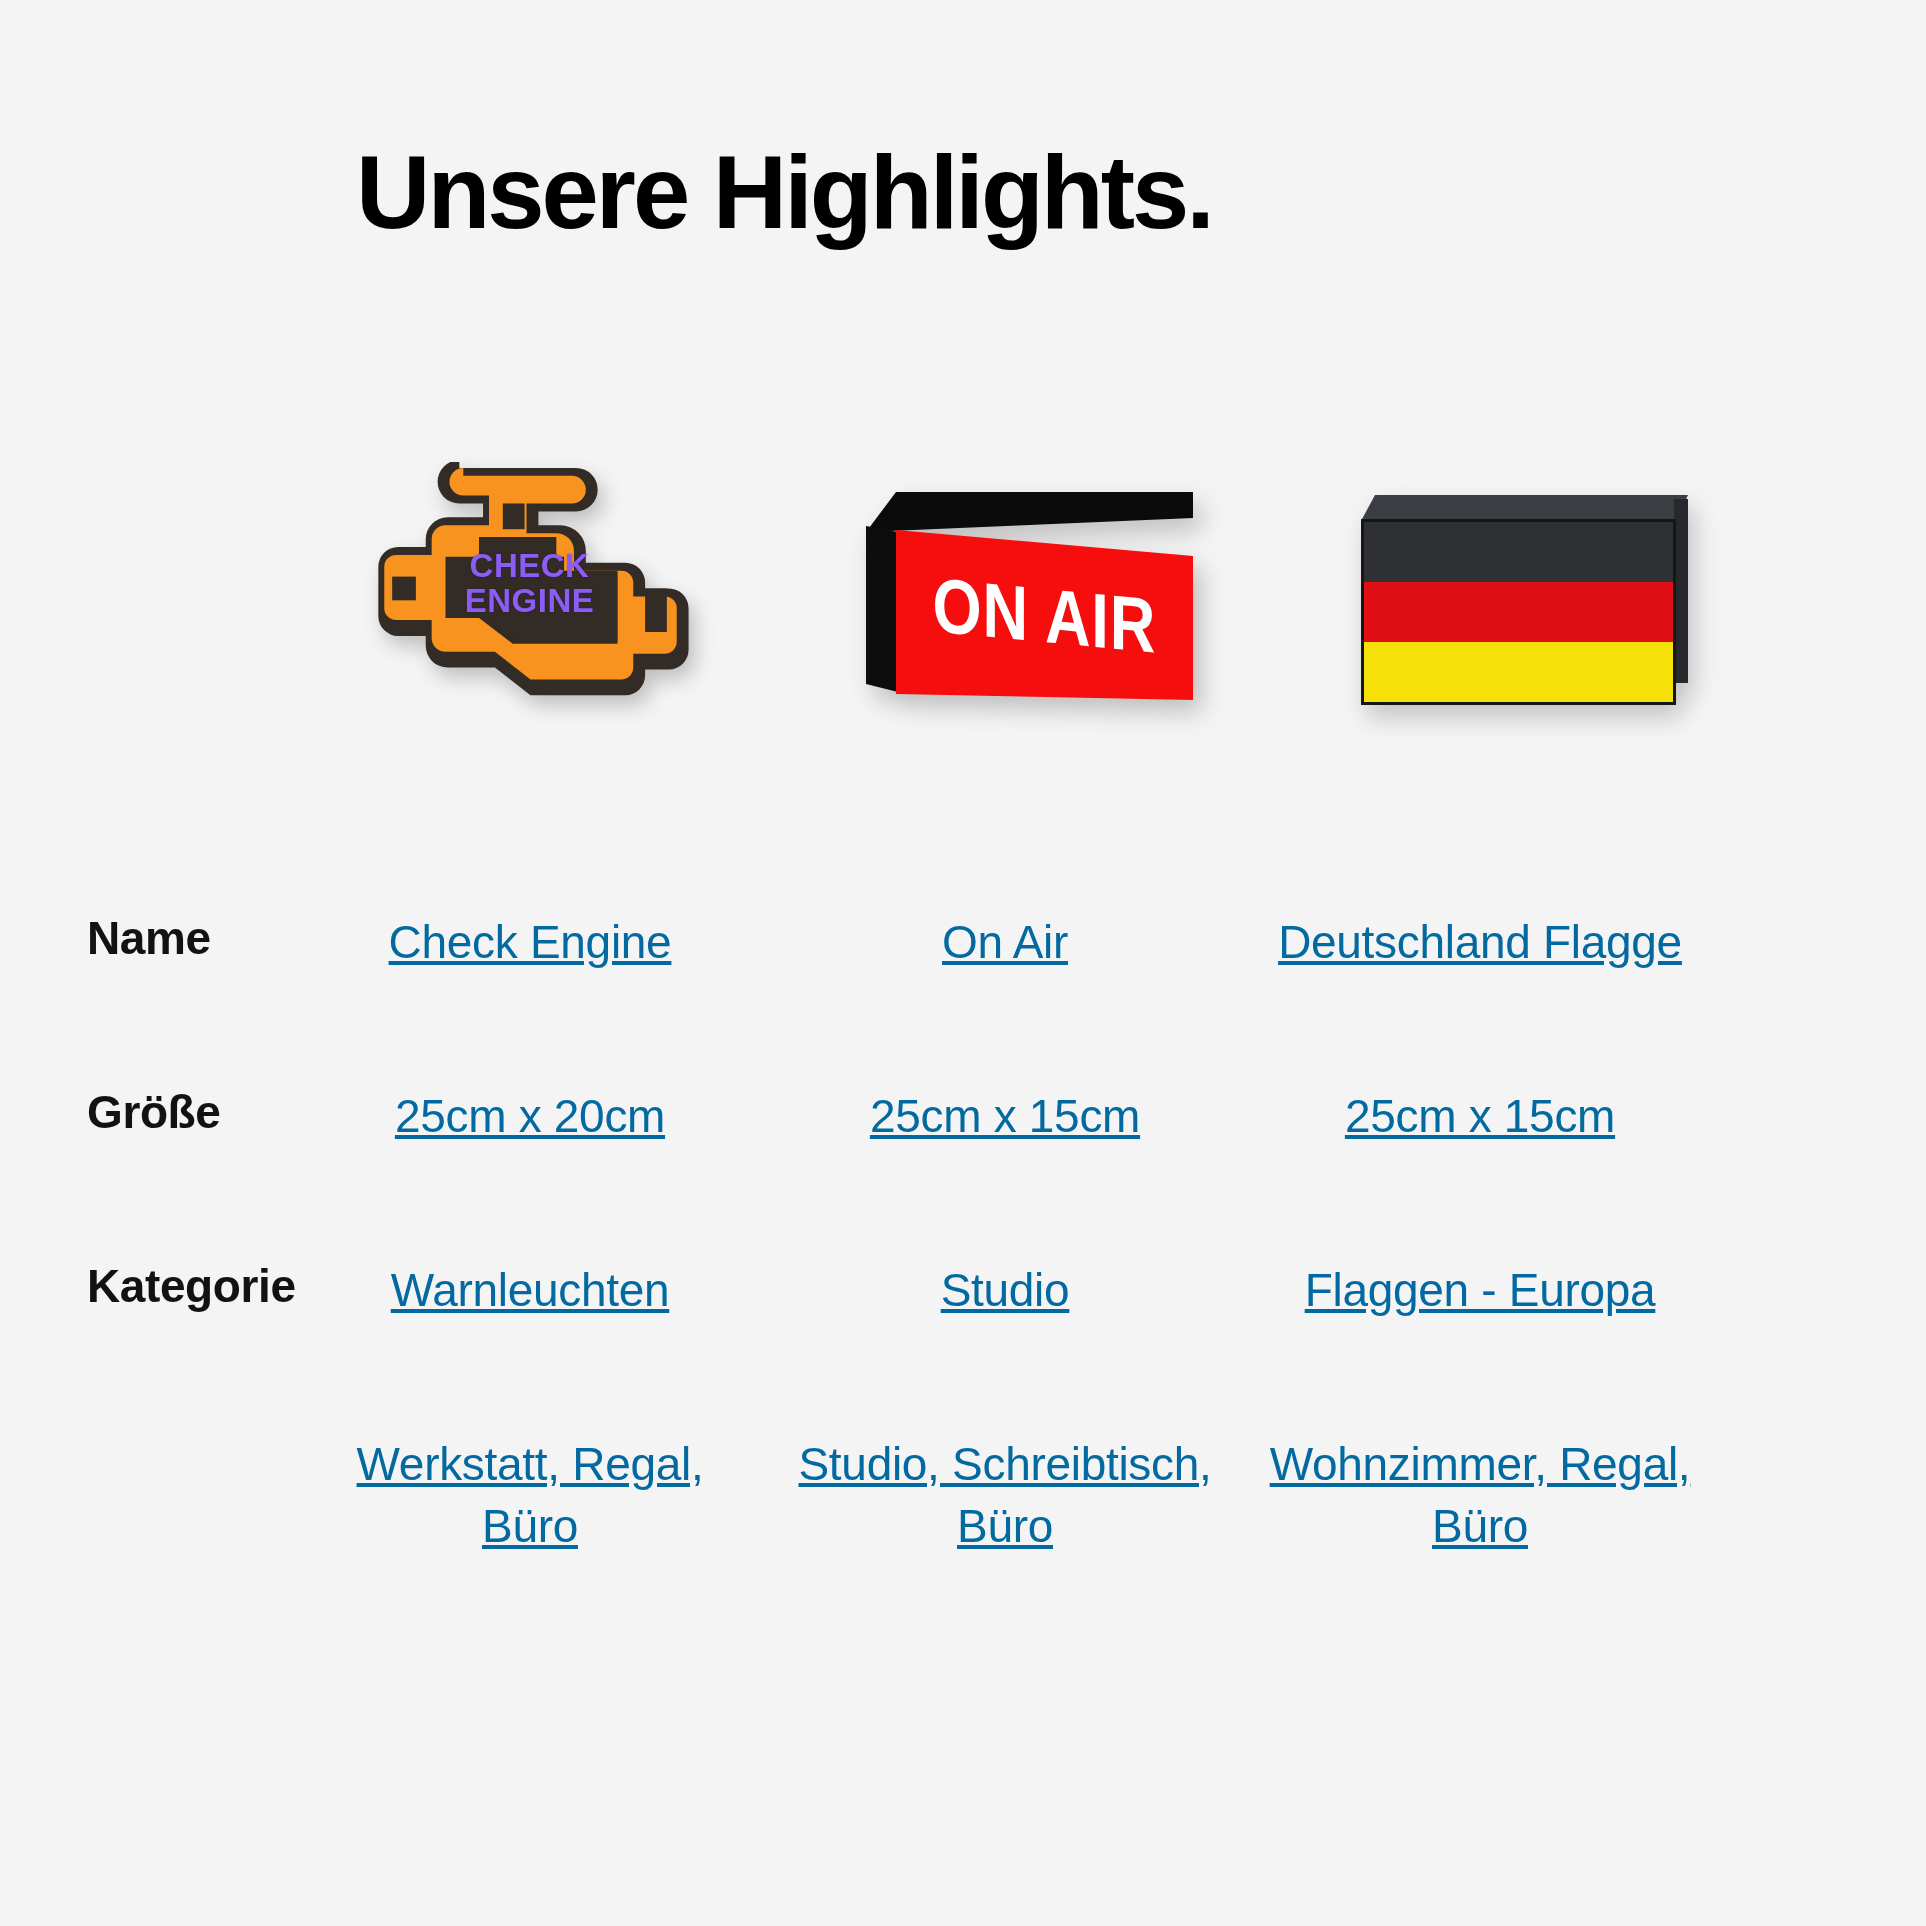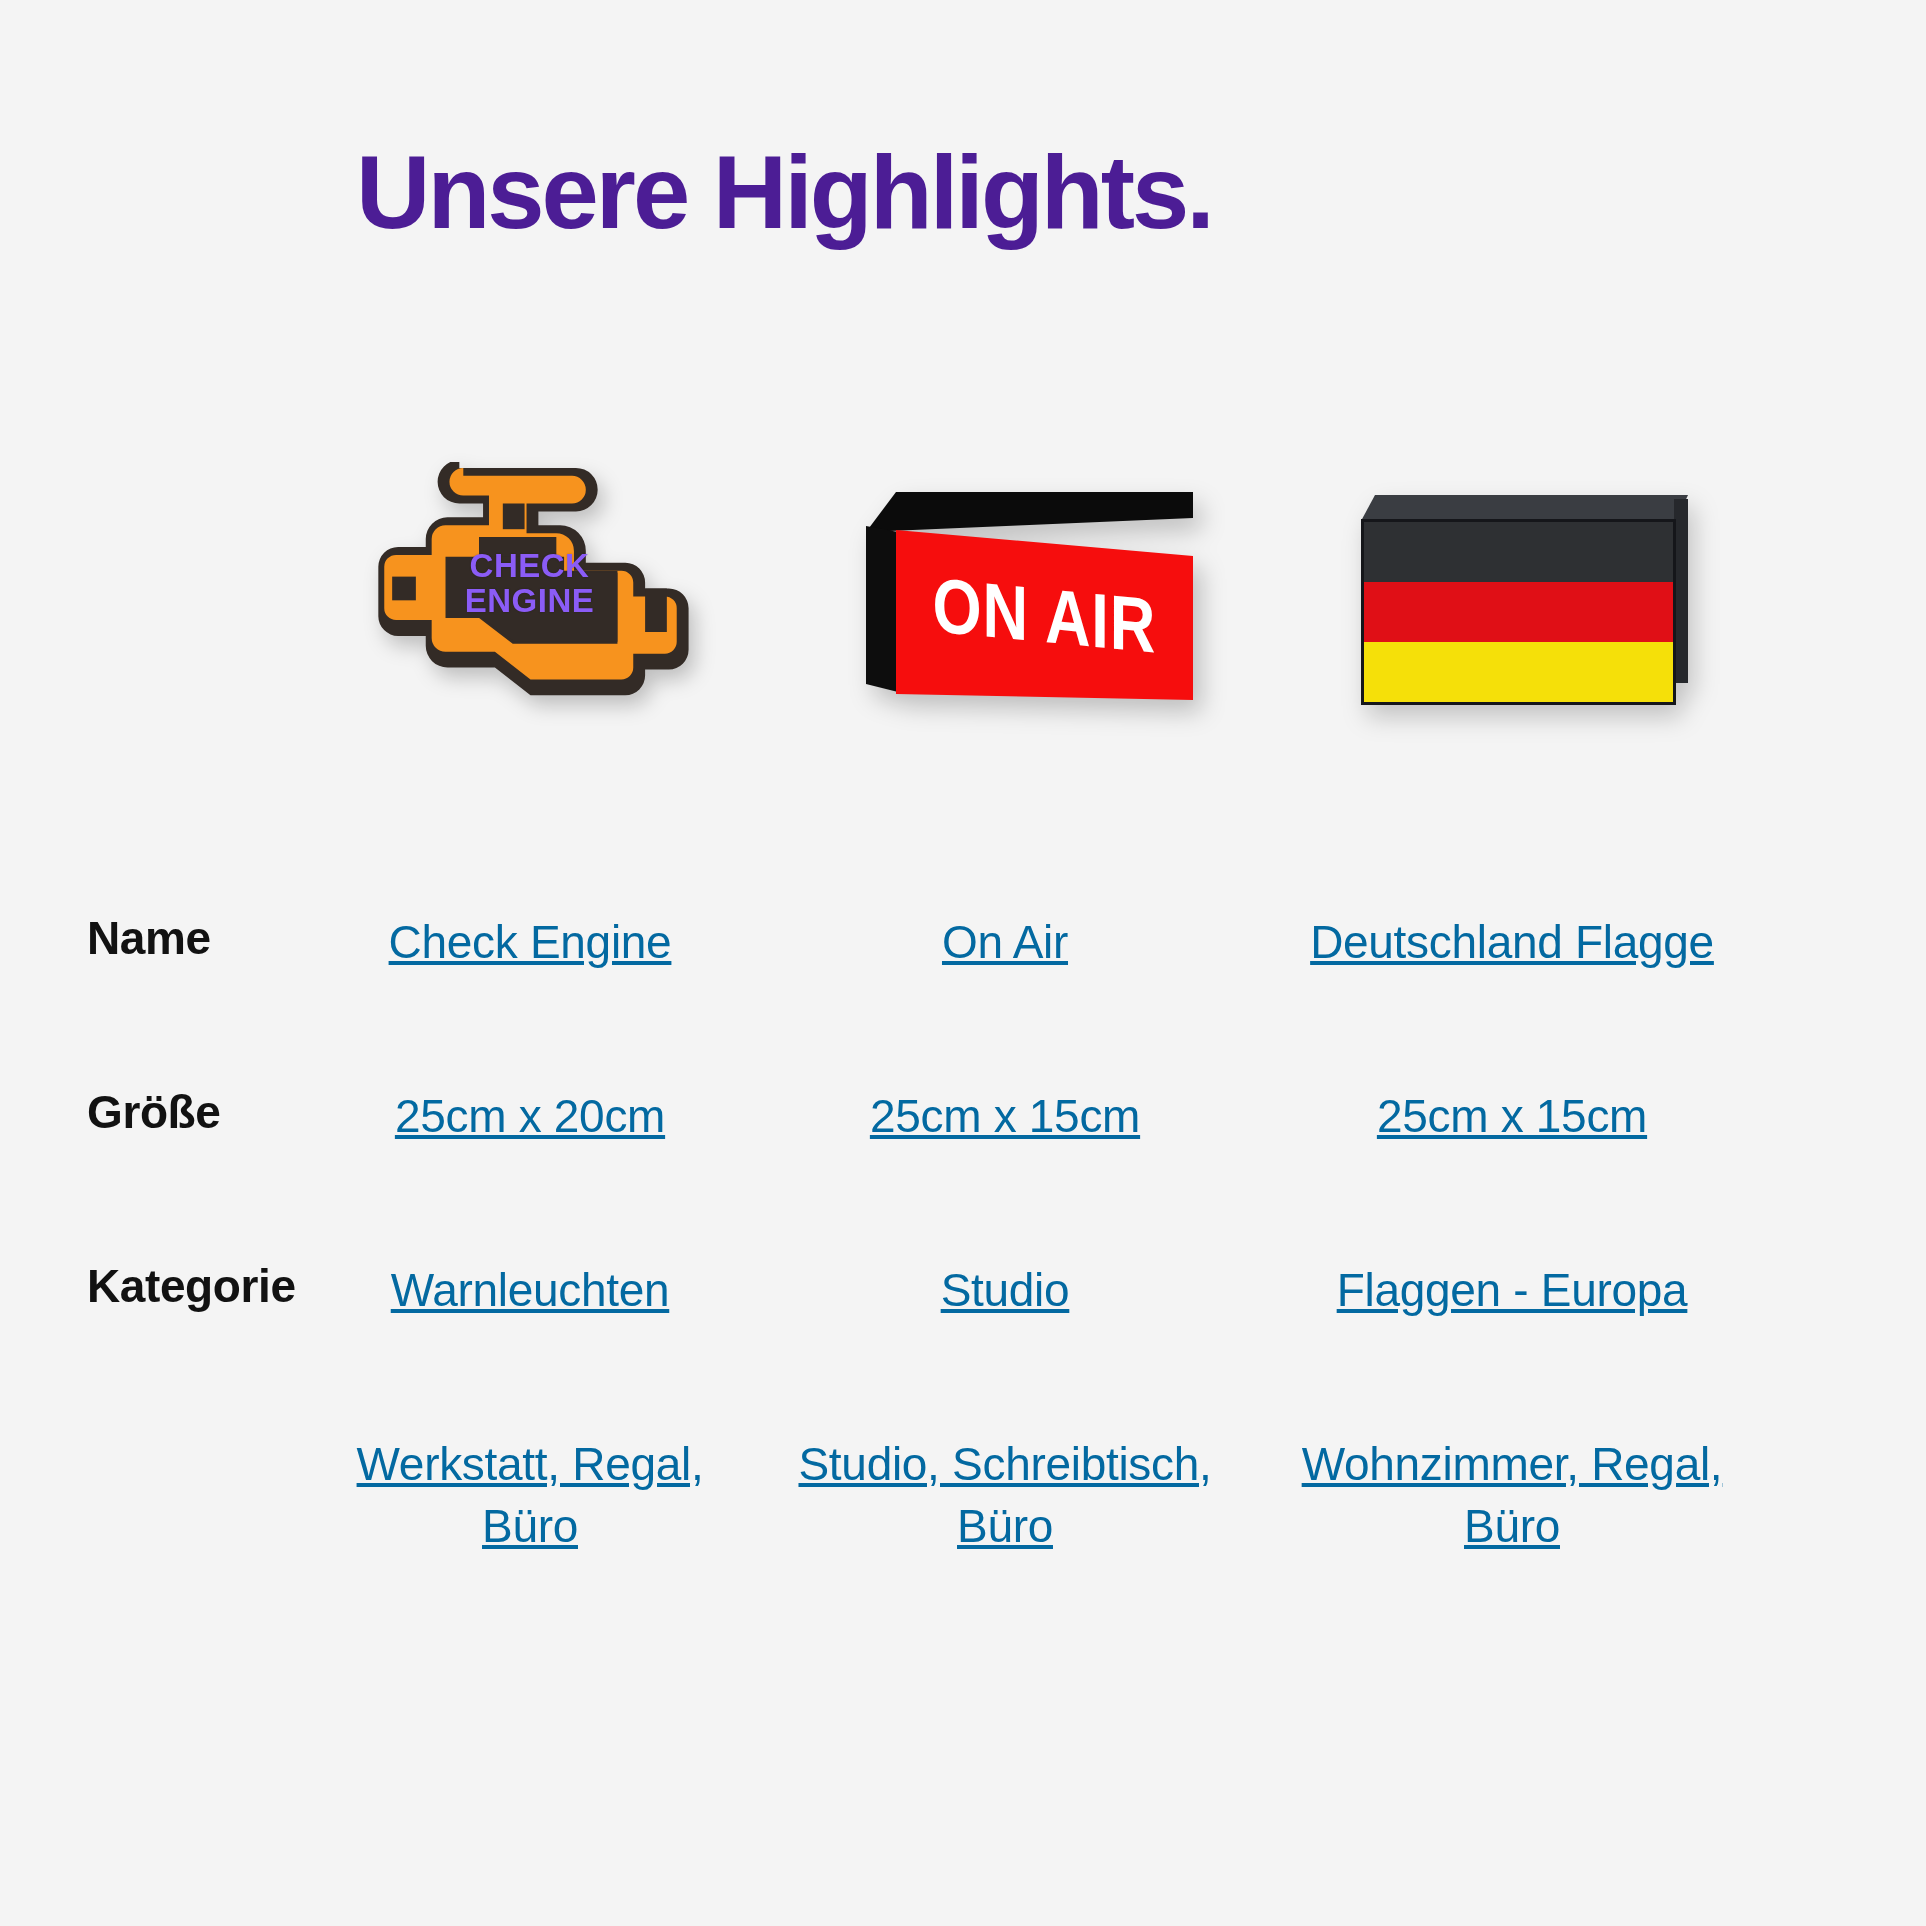--- a/index.html
+++ b/index.html
@@ -13,21 +13,21 @@
   }
 
   
   .page-title{
     position:absolute;
     left:356px; top:139px;
     font-size:103px;
     font-weight:700;
     letter-spacing:-3px;
     line-height:1.05;
-    color:#4c1d95;
+    color:#000000;
     white-space:nowrap;
   }
 
   
   .product-row{
     position:absolute;
     left:0; top:426px;
     width:1927px; height:297px;
   }
   .product-cell{
@@ -160,21 +160,21 @@
     text-align:center;
     font-size:46px;
     font-weight:400;
     color:#0369a1;
     line-height:1.35;
     letter-spacing:-0.3px;
     text-decoration:underline;
   }
   .col-1{left:312px;}
   .col-2{left:787px;}
-  .col-3{left:1262px;margin-left:32px;}
+  .col-3{left:1262px;}
 </style>
 </head>
 <body>
 
 <div class="page-title">Unsere Highlights.</div>
 
 <div class="product-row">
 
   <div class="product-cell cell-1">
     <div class="check-engine-wrap">

